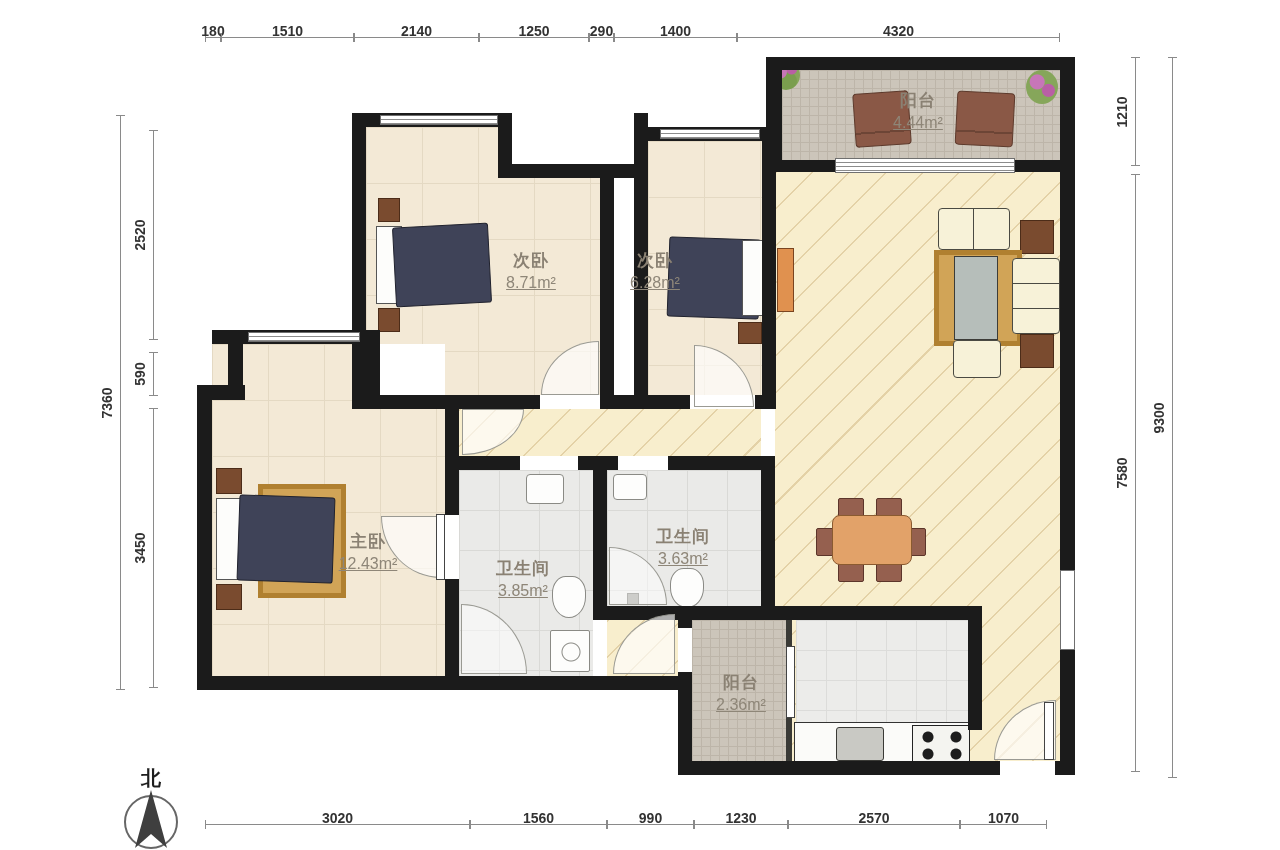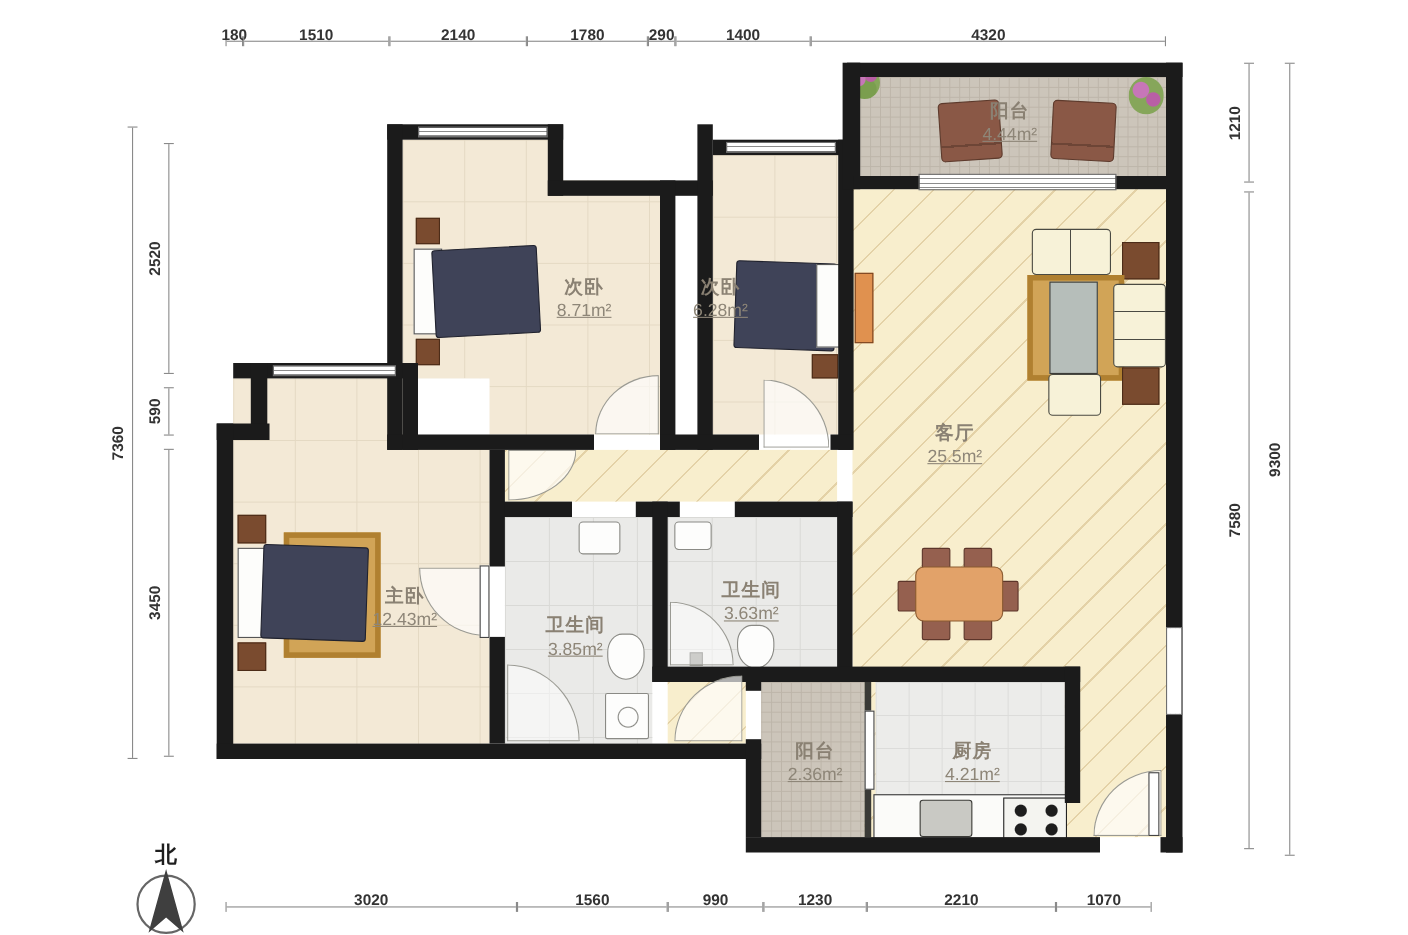--- a/index.html
+++ b/index.html
@@ -199,56 +199,48 @@
     <span class="a">4.44m²</span>
   </div>
   <div class="rlabel" style="left:471px;top:250px;width:120px;">
     <span class="n">次卧</span>
     <span class="a">8.71m²</span>
   </div>
   <div class="rlabel" style="left:600px;top:250px;width:110px;">
     <span class="n">次卧</span>
     <span class="a">6.28m²</span>
   </div>
-  <div class="rlabel" style="left:808px;top:383px;width:120px;">
-    <span class="n">客厅</span>
-    <span class="a">25.5m²</span>
-  </div>
   <div class="rlabel" style="left:308px;top:531px;width:120px;">
     <span class="n">主卧</span>
     <span class="a">12.43m²</span>
   </div>
   <div class="rlabel" style="left:463px;top:558px;width:120px;">
     <span class="n">卫生间</span>
     <span class="a">3.85m²</span>
   </div>
   <div class="rlabel" style="left:625px;top:526px;width:116px;">
     <span class="n">卫生间</span>
     <span class="a">3.63m²</span>
   </div>
   <div class="rlabel" style="left:694px;top:672px;width:94px;">
     <span class="n">阳台</span>
     <span class="a">2.36m²</span>
   </div>
-  <div class="rlabel" style="left:824px;top:672px;width:120px;">
-    <span class="n">厨房</span>
-    <span class="a">4.21m²</span>
-  </div>
 
   <div class="dsh" style="left:205px;top:33px;width:16px;">
       <span>180</span>
     </div>
   <div class="dsh" style="left:221px;top:33px;width:133px;">
       <span>1510</span>
     </div>
   <div class="dsh" style="left:354px;top:33px;width:125px;">
       <span>2140</span>
     </div>
   <div class="dsh" style="left:479px;top:33px;width:110px;">
-      <span>1780</span>
+      <span>1250</span>
     </div>
   <div class="dsh" style="left:589px;top:33px;width:25px;">
       <span>290</span>
     </div>
   <div class="dsh" style="left:614px;top:33px;width:123px;">
       <span>1400</span>
     </div>
   <div class="dsh" style="left:737px;top:33px;width:323px;">
       <span>4320</span>
     </div>
@@ -259,21 +251,21 @@
   <div class="dsh" style="left:470px;top:820px;width:137px;">
       <span>1560</span>
     </div>
   <div class="dsh" style="left:607px;top:820px;width:87px;">
       <span>990</span>
     </div>
   <div class="dsh" style="left:694px;top:820px;width:94px;">
       <span>1230</span>
     </div>
   <div class="dsh" style="left:788px;top:820px;width:172px;">
-      <span>2210</span>
+      <span>2570</span>
     </div>
   <div class="dsh" style="left:960px;top:820px;width:87px;">
       <span>1070</span>
     </div>
 
 
   <div class="dsv" style="left:116px;top:115px;height:575px;">
       <span>7360</span>
     </div>
   <div class="dsv" style="left:149px;top:130px;height:210px;">

